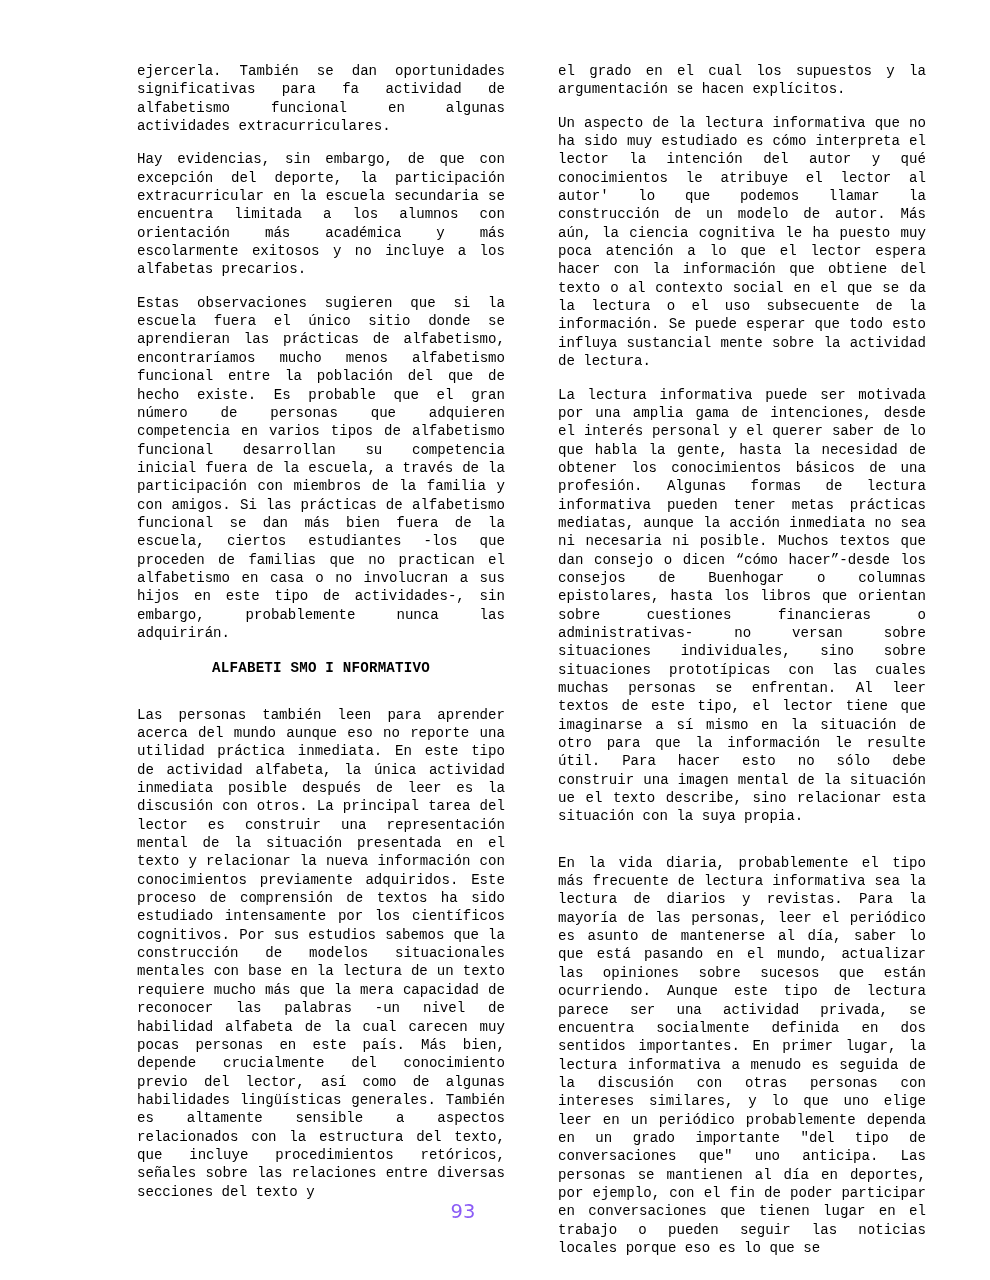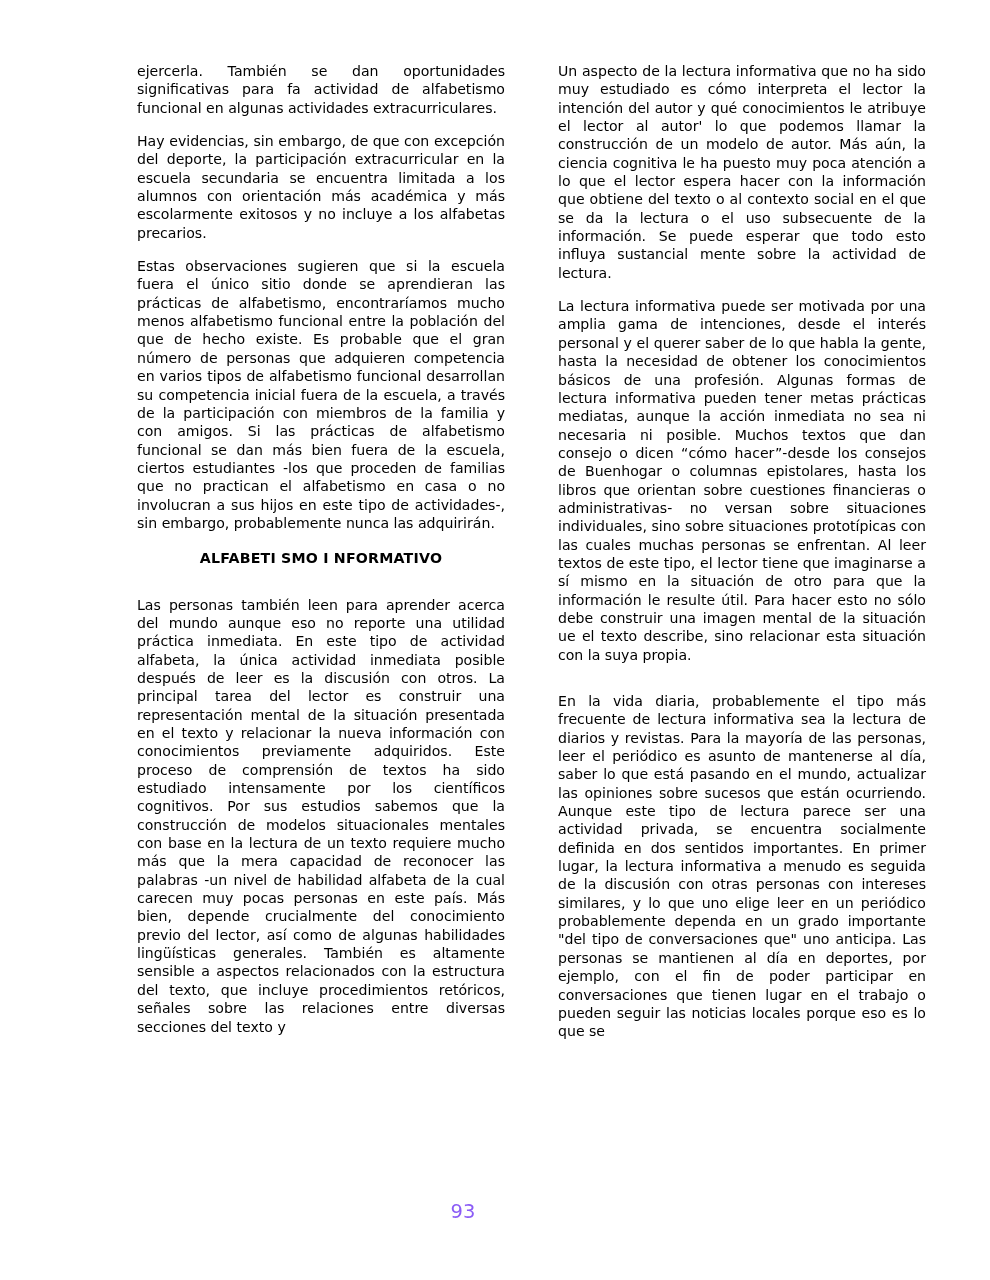--- a/index.html
+++ b/index.html
@@ -28,20 +28,21 @@
     left: 137px;
     top: 62px;
     width: 789px;
     height: 1150px;
     display: flex;
     flex-direction: row;
     justify-content: space-between;
   }
   .col {
     width: 368px;
+    font-family: Liberation Mono, monospace;
   }
   p.para {
     margin: 0 0 15px 0;
     font-size: 14.1px;
     line-height: 18.35px;
     text-align: justify;
     text-justify: inter-word;
     hyphens: none;
     word-spacing: 0px;
   }
@@ -78,20 +79,21 @@
 
     <div class="col">
       <p class="para">ejercerla. También se dan oportunidades significativas para fa actividad de alfabetismo funcional en algunas actividades extracurriculares.</p>
       <p class="para">Hay evidencias, sin embargo, de que con excepción del deporte, la participación extracurricular en la escuela secundaria se encuentra limitada a los alumnos con orientación más académica y más escolarmente exitosos y no incluye a los alfabetas precarios.</p>
       <p class="para">Estas observaciones sugieren que si la escuela fuera el único sitio donde se aprendieran las prácticas de alfabetismo, encontraríamos mucho menos alfabetismo funcional entre la población del que de hecho existe. Es probable que el gran número de personas que adquieren competencia en varios tipos de alfabetismo funcional desarrollan su competencia inicial fuera de la escuela, a través de la participación con miembros de la familia y con amigos. Si las prácticas de alfabetismo funcional se dan más bien fuera de la escuela, ciertos estudiantes -los que proceden de familias que no practican el alfabetismo en casa o no involucran a sus hijos en este tipo de actividades-, sin embargo, probablemente nunca las adquirirán.</p>
       <h2 class="section-heading">ALFABETI SMO I NFORMATIVO</h2>
       <p class="para">Las personas también leen para aprender acerca del mundo aunque eso no reporte una utilidad práctica inmediata. En este tipo de actividad alfabeta, la única actividad inmediata posible después de leer es la discusión con otros. La principal tarea del lector es construir una representación mental de la situación presentada en el texto y relacionar la nueva información con conocimientos previamente adquiridos. Este proceso de comprensión de textos ha sido estudiado intensamente por los científicos cognitivos. Por sus estudios sabemos que la construcción de modelos situacionales mentales con base en la lectura de un texto requiere mucho más que la mera capacidad de reconocer las palabras -un nivel de habilidad alfabeta de la cual carecen muy pocas personas en este país. Más bien, depende crucialmente del conocimiento previo del lector, así como de algunas habilidades lingüísticas generales. También es altamente sensible a aspectos relacionados con la estructura del texto, que incluye procedimientos retóricos, señales sobre las relaciones entre diversas secciones del texto y</p>
     </div>
 
     <div class="col">
+      <p class="para">el grado en el cual los supuestos y la argumentación se hacen explícitos.</p>
       <p class="para">Un aspecto de la lectura informativa que no ha sido muy estudiado es cómo interpreta el lector la intención del autor y qué conocimientos le atribuye el lector al autor' lo que podemos llamar la construcción de un modelo de autor. Más aún, la ciencia cognitiva le ha puesto muy poca atención a lo que el lector espera hacer con la información que obtiene del texto o al contexto social en el que se da la lectura o el uso subsecuente de la información. Se puede esperar que todo esto influya sustancial mente sobre la actividad de lectura.</p>
       <p class="para">La lectura informativa puede ser motivada por una amplia gama de intenciones, desde el interés personal y el querer saber de lo que habla la gente, hasta la necesidad de obtener los conocimientos básicos de una profesión. Algunas formas de lectura informativa pueden tener metas prácticas mediatas, aunque la acción inmediata no sea ni necesaria ni posible. Muchos textos que dan consejo o dicen “cómo hacer”-desde los consejos de Buenhogar o columnas epistolares, hasta los libros que orientan sobre cuestiones financieras o administrativas- no versan sobre situaciones individuales, sino sobre situaciones prototípicas con las cuales muchas personas se enfrentan. Al leer textos de este tipo, el lector tiene que imaginarse a sí mismo en la situación de otro para que la información le resulte útil. Para hacer esto no sólo debe construir una imagen mental de la situación ue el texto describe, sino relacionar esta situación con la suya propia.</p>
       <p class="para">En la vida diaria, probablemente el tipo más frecuente de lectura informativa sea la lectura de diarios y revistas. Para la mayoría de las personas, leer el periódico es asunto de mantenerse al día, saber lo que está pasando en el mundo, actualizar las opiniones sobre sucesos que están ocurriendo. Aunque este tipo de lectura parece ser una actividad privada, se encuentra socialmente definida en dos sentidos importantes. En primer lugar, la lectura informativa a menudo es seguida de la discusión con otras personas con intereses similares, y lo que uno elige leer en un periódico probablemente dependa en un grado importante "del tipo de conversaciones que" uno anticipa. Las personas se mantienen al día en deportes, por ejemplo, con el fin de poder participar en conversaciones que tienen lugar en el trabajo o pueden seguir las noticias locales porque eso es lo que se</p>
     </div>
 
   </div>
 
   <div class="page-number">93</div>
 
 </div>

